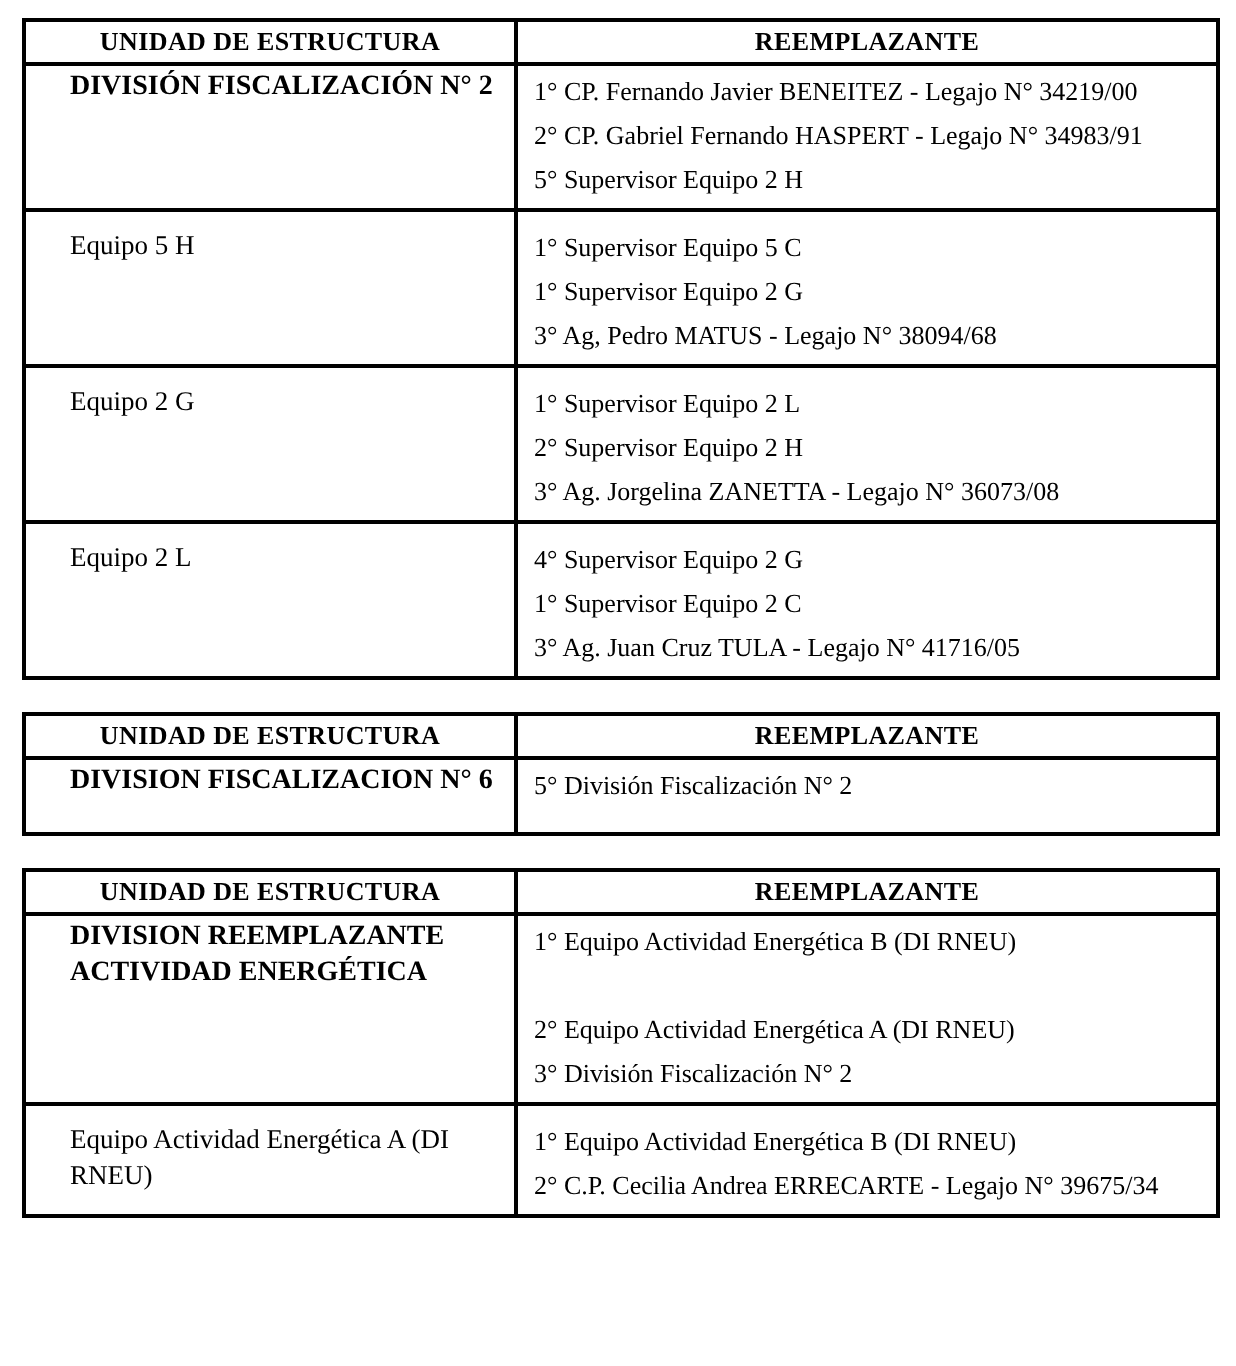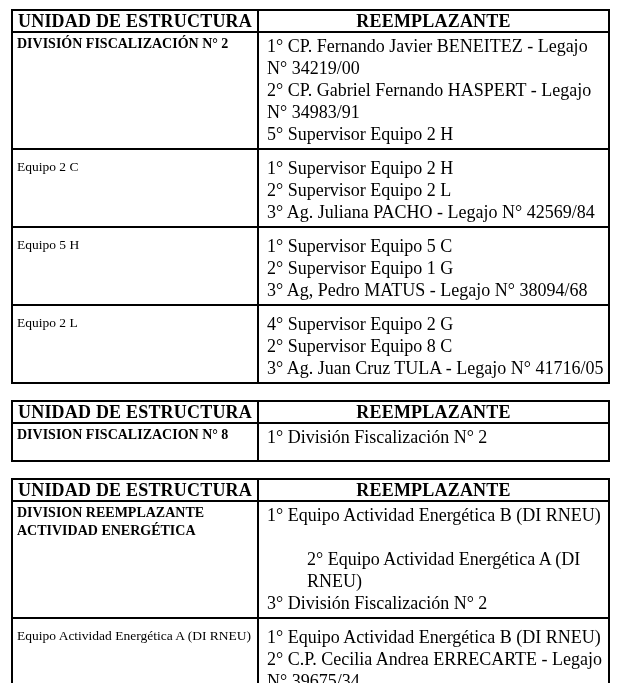--- a/index.html
+++ b/index.html
@@ -15,48 +15,48 @@
     width: 597px;
     table-layout: fixed;
   }
   table.t + table.t { margin-top: 16px; }
   .t th, .t td {
     border: 2px solid #000000;
     vertical-align: top;
     overflow: hidden;
   }
   .t th {
-    font-size: 18px;
+    font-size: 13px;
     font-weight: bold;
     text-align: center;
     height: 21px;
     padding: 1px 2px;
     line-height: 18px;
     letter-spacing: 0.2px;
   }
   col.c1 { width: 246px; }
   col.c2 { width: 351px; }
   td.unit {
     font-size: 13.5px;
     line-height: 18px;
-    padding: 8px 4px 3px 4px;
+    padding: 8px 4px 3px 22px;
     white-space: pre-line;
   }
   td.unit.bold {
     font-weight: bold;
     font-size: 14px;
     padding-top: 2px;
   }
   td.repl {
-    font-size: 18px;
+    font-size: 13px;
     padding: 7px 4px 3px 8px;
   }
   td.repl.pt-s { padding-top: 2px; }
   .line { line-height: 22px; }
-  td.repl.gap2 .line:nth-child(2) { margin-top: 22px; margin-left: 40px; }
+  td.repl.gap2 .line:nth-child(2) { margin-top: 22px; }
   tr.h70 td { height: 70px; }
   tr.h72 td { height: 72px; }
   tr.h80 td { height: 80px; }
   tr.h51 td { height: 51px; }
   tr.h38 td { height: 38px; }
 </style>
 </head>
 <body>
 
 <div class="page">
@@ -74,63 +74,63 @@
     </thead>
     <tbody>
       <tr class="h70">
         <td class="unit bold">DIVISIÓN FISCALIZACIÓN N° 2</td>
         <td class="repl pt-s">
           <div class="line">1° CP. Fernando Javier BENEITEZ  - Legajo N° 34219/00</div>
           <div class="line">2° CP. Gabriel  Fernando HASPERT  - Legajo N° 34983/91</div>
           <div class="line">5° Supervisor Equipo 2 H</div>
         </td>
       </tr>
-      <tr class="h72">
-        <td class="unit">Equipo 2 C</td>
-        <td class="repl">
-          <div class="line">1° Supervisor Equipo 2 H</div>
-          <div class="line">2° Supervisor Equipo 2 L</div>
-          <div class="line">3° Ag. Juliana PACHO - Legajo N° 42569/84</div>
-        </td>
-      </tr>
       <tr class="h70">
         <td class="unit">Equipo 5 H</td>
         <td class="repl">
           <div class="line">1° Supervisor Equipo 5 C</div>
-          <div class="line">2° Supervisor Equipo 1 G</div>
+          <div class="line">1° Supervisor Equipo 2 G</div>
           <div class="line">3° Ag, Pedro MATUS - Legajo N° 38094/68</div>
+        </td>
+      </tr>
+      <tr class="h72">
+        <td class="unit">Equipo 2 G</td>
+        <td class="repl">
+          <div class="line">1° Supervisor Equipo 2 L</div>
+          <div class="line">2° Supervisor Equipo 2 H</div>
+          <div class="line">3° Ag. Jorgelina ZANETTA - Legajo N° 36073/08</div>
         </td>
       </tr>
       <tr class="h72">
         <td class="unit">Equipo 2 L</td>
         <td class="repl">
           <div class="line">4° Supervisor Equipo 2 G</div>
-          <div class="line">2° Supervisor Equipo 8 C</div>
+          <div class="line">1° Supervisor Equipo 2 C</div>
           <div class="line">3° Ag. Juan Cruz TULA  - Legajo N° 41716/05</div>
         </td>
       </tr>
     </tbody>
   </table>
 
   <table class="t">
     <colgroup>
         <col class="c1">
         <col class="c2">
       </colgroup>
     <thead>
       <tr>
         <th>UNIDAD DE ESTRUCTURA</th>
         <th>REEMPLAZANTE</th>
       </tr>
     </thead>
     <tbody>
       <tr class="h38">
-        <td class="unit bold">DIVISION FISCALIZACION N° 8</td>
+        <td class="unit bold">DIVISION FISCALIZACION N° 6</td>
         <td class="repl pt-s">
-          <div class="line">1° División  Fiscalización  N°  2</div>
+          <div class="line">5° División  Fiscalización  N°  2</div>
         </td>
       </tr>
     </tbody>
   </table>
 
   <table class="t">
     <colgroup>
         <col class="c1">
         <col class="c2">
       </colgroup>

